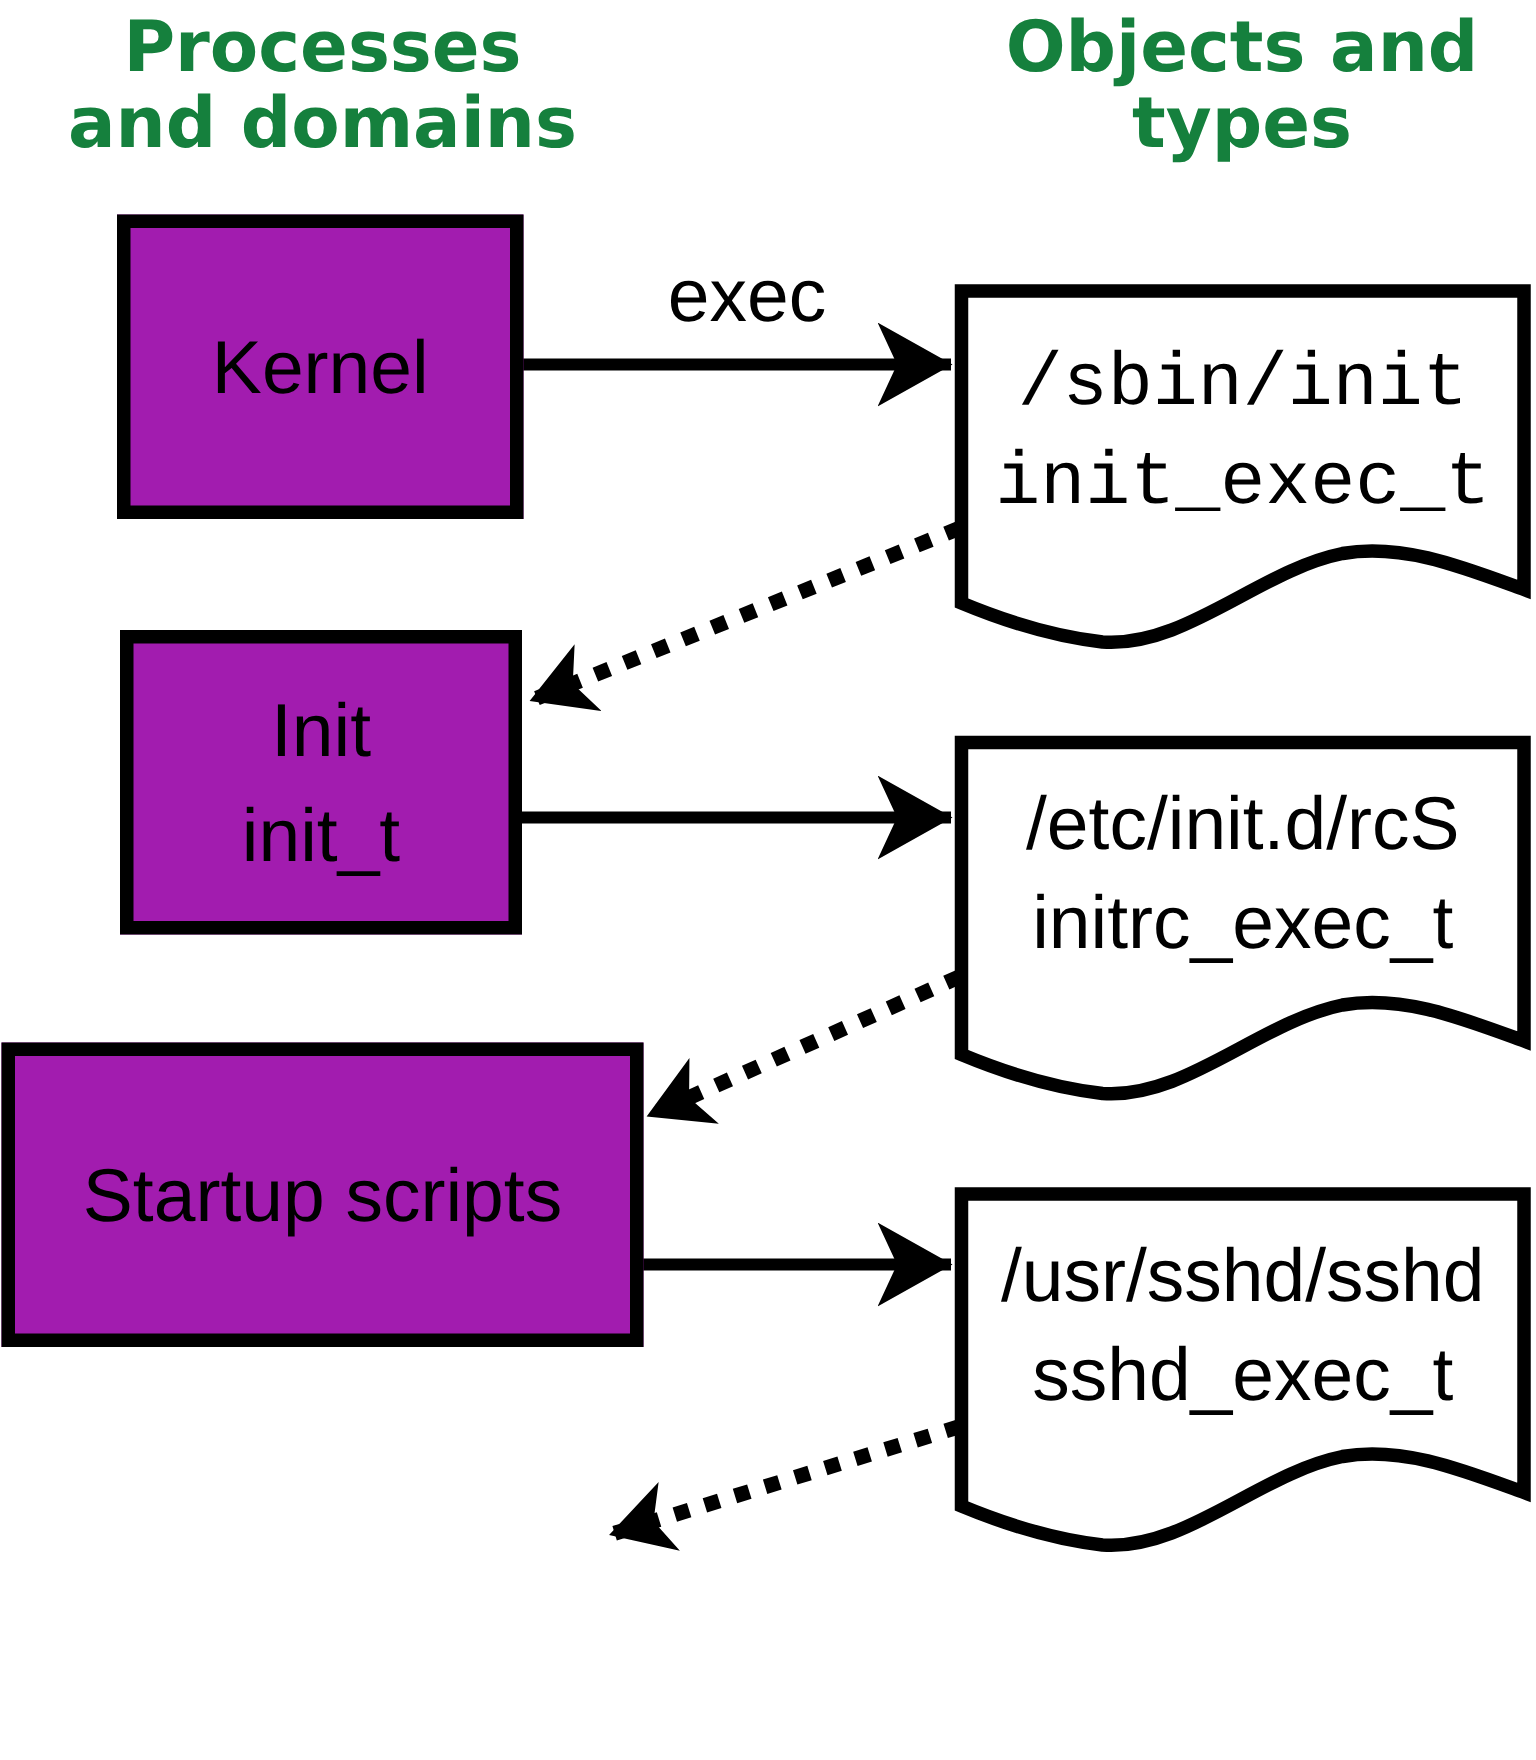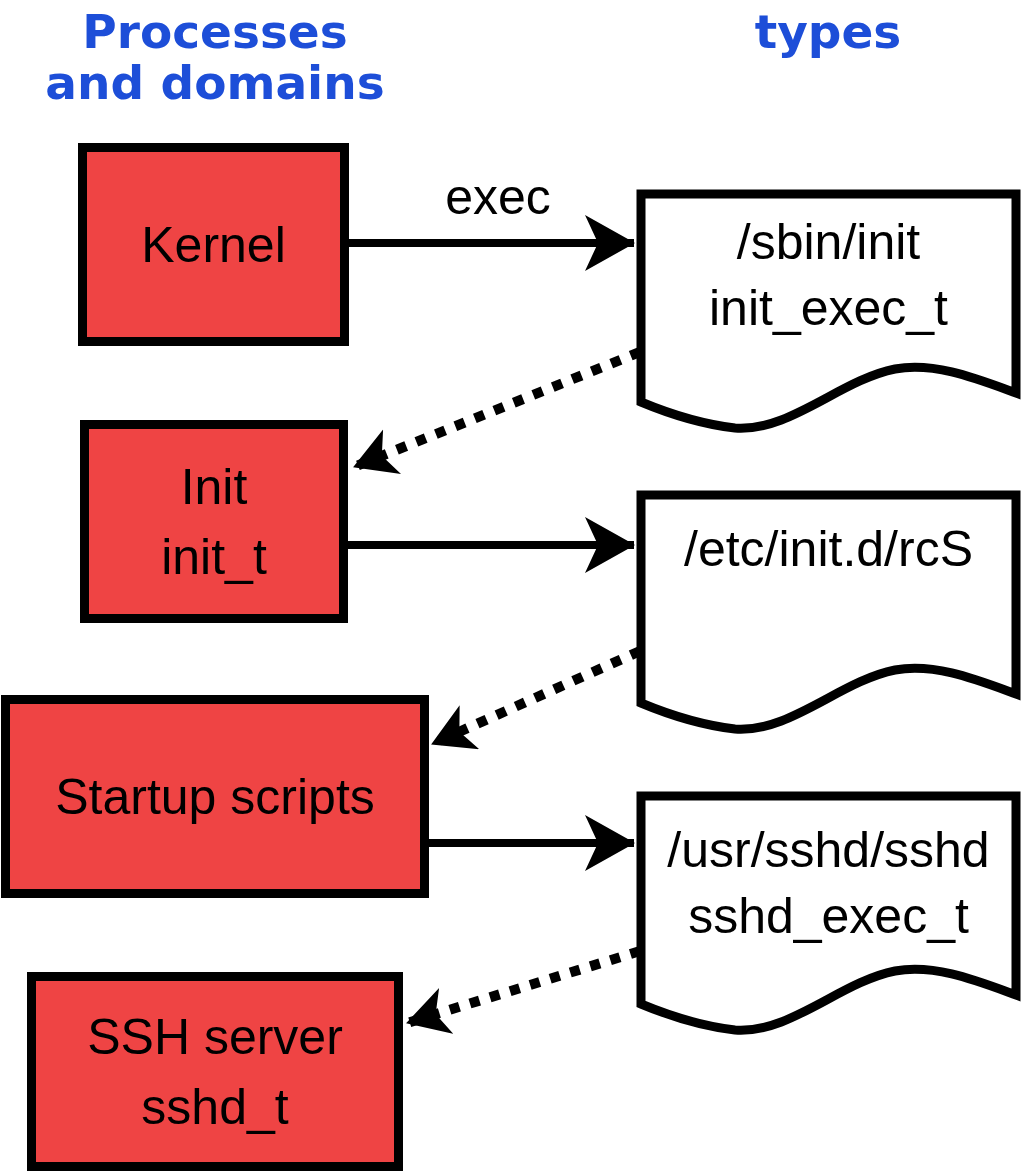--- a/index.html
+++ b/index.html
@@ -21,30 +21,30 @@
     left: 0;
     top: 0;
   }
   .hdr {
     position: absolute;
     text-align: center;
     font-family: "DejaVu Sans", sans-serif;
     font-weight: bold;
     font-size: 47px;
     line-height: 51px;
-    color: #1d4ed8;
+    color: #15803d;
   }
   .hdr-left  { left: 0px;   top: 6px; width: 430px; }
   .hdr-right { left: 636px; top: 6px; width: 384px; }
   .hdr span { display: block; }
   .pbox {
     position: absolute;
     box-sizing: border-box;
     border: 9px solid #000000;
-    background: #ef4444;
+    background: #a21caf;
     display: flex;
     flex-direction: column;
     align-items: center;
     justify-content: center;
     text-align: center;
     font-size: 50px;
     line-height: 70px;
   }
   .pbox-kernel  { left: 78px; top: 143px; width: 271px; height: 203px; }
   .pbox-init    { left: 80px; top: 420px; width: 268px; height: 203px; align-items: center; }
@@ -52,21 +52,21 @@
   .pbox-ssh     { left: 27px; top: 972px; width: 376px; height: 199px; }
   .pbox span { display: block; white-space: nowrap; }
   .doclabel {
     position: absolute;
     left: 641px;
     width: 375px;
     text-align: center;
     font-size: 50px;
     line-height: 66px;
   }
-  .doclabel-1 { top: 209px; }
+  .doclabel-1 { top: 224px; font-family: Liberation Mono, monospace; }
   .doclabel-2 { top: 516px; }
   .doclabel-3 { top: 817px; }
   .doclabel span { display: block; white-space: nowrap; }
   .exec-label {
     position: absolute;
     left: 437px;
     top: 172px;
     width: 122px;
     text-align: center;
     font-size: 50px;
@@ -113,44 +113,42 @@
     <line class="dotted-line" x1="640" y1="352" x2="354" y2="467" marker-end="url(#ah-dotted)"></line>
     <line class="dotted-line" x1="640" y1="651" x2="432" y2="744" marker-end="url(#ah-dotted)"></line>
     <line class="dotted-line" x1="640" y1="951" x2="407" y2="1023" marker-end="url(#ah-dotted)"></line>
   </svg>
 
   <div class="hdr hdr-left">
     <span>Processes</span>
     <span>and domains</span>
   </div>
   <div class="hdr hdr-right">
+    <span>Objects and</span>
     <span>types</span>
   </div>
 
   <div class="pbox pbox-kernel">
     <span>Kernel</span>
   </div>
   <div class="pbox pbox-init">
     <span>Init</span>
     <span>init_t</span>
   </div>
   <div class="pbox pbox-startup">
     <span>Startup scripts</span>
   </div>
-  <div class="pbox pbox-ssh">
-    <span>SSH server</span>
-    <span>sshd_t</span>
-  </div>
 
   <div class="doclabel doclabel-1">
     <span>/sbin/init</span>
     <span>init_exec_t</span>
   </div>
   <div class="doclabel doclabel-2">
     <span>/etc/init.d/rcS</span>
+    <span>initrc_exec_t</span>
   </div>
   <div class="doclabel doclabel-3">
     <span>/usr/sshd/sshd</span>
     <span>sshd_exec_t</span>
   </div>
 
   <div class="exec-label">exec</div>
 
 </div>
 

